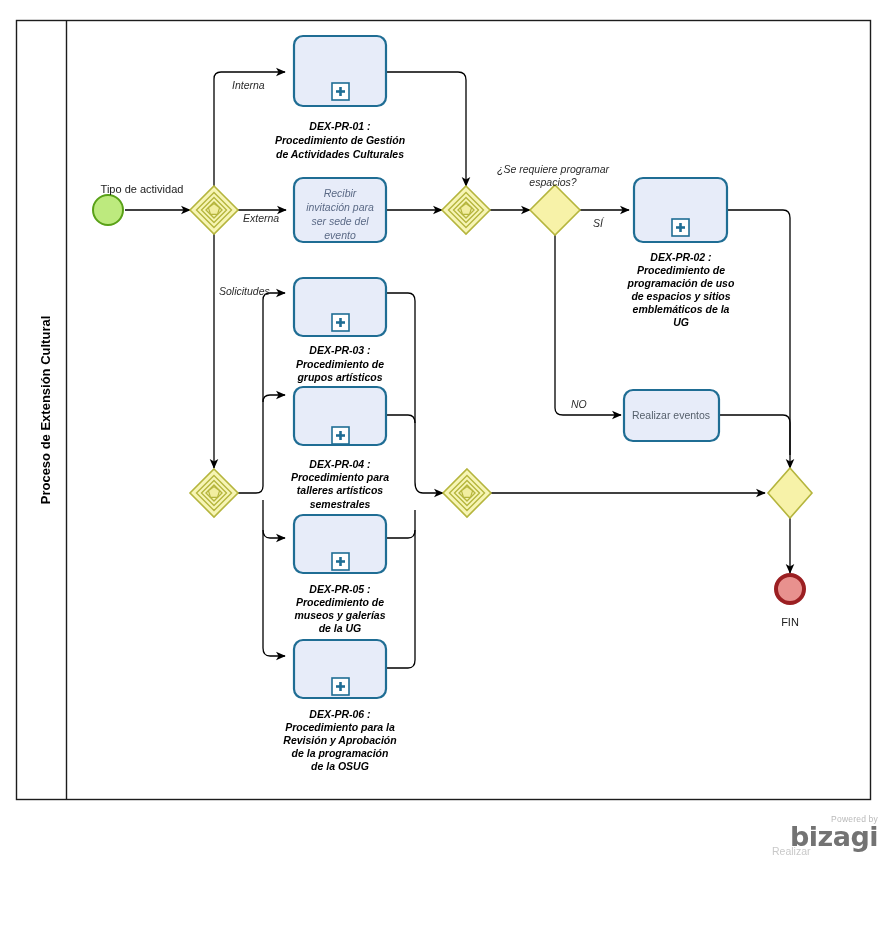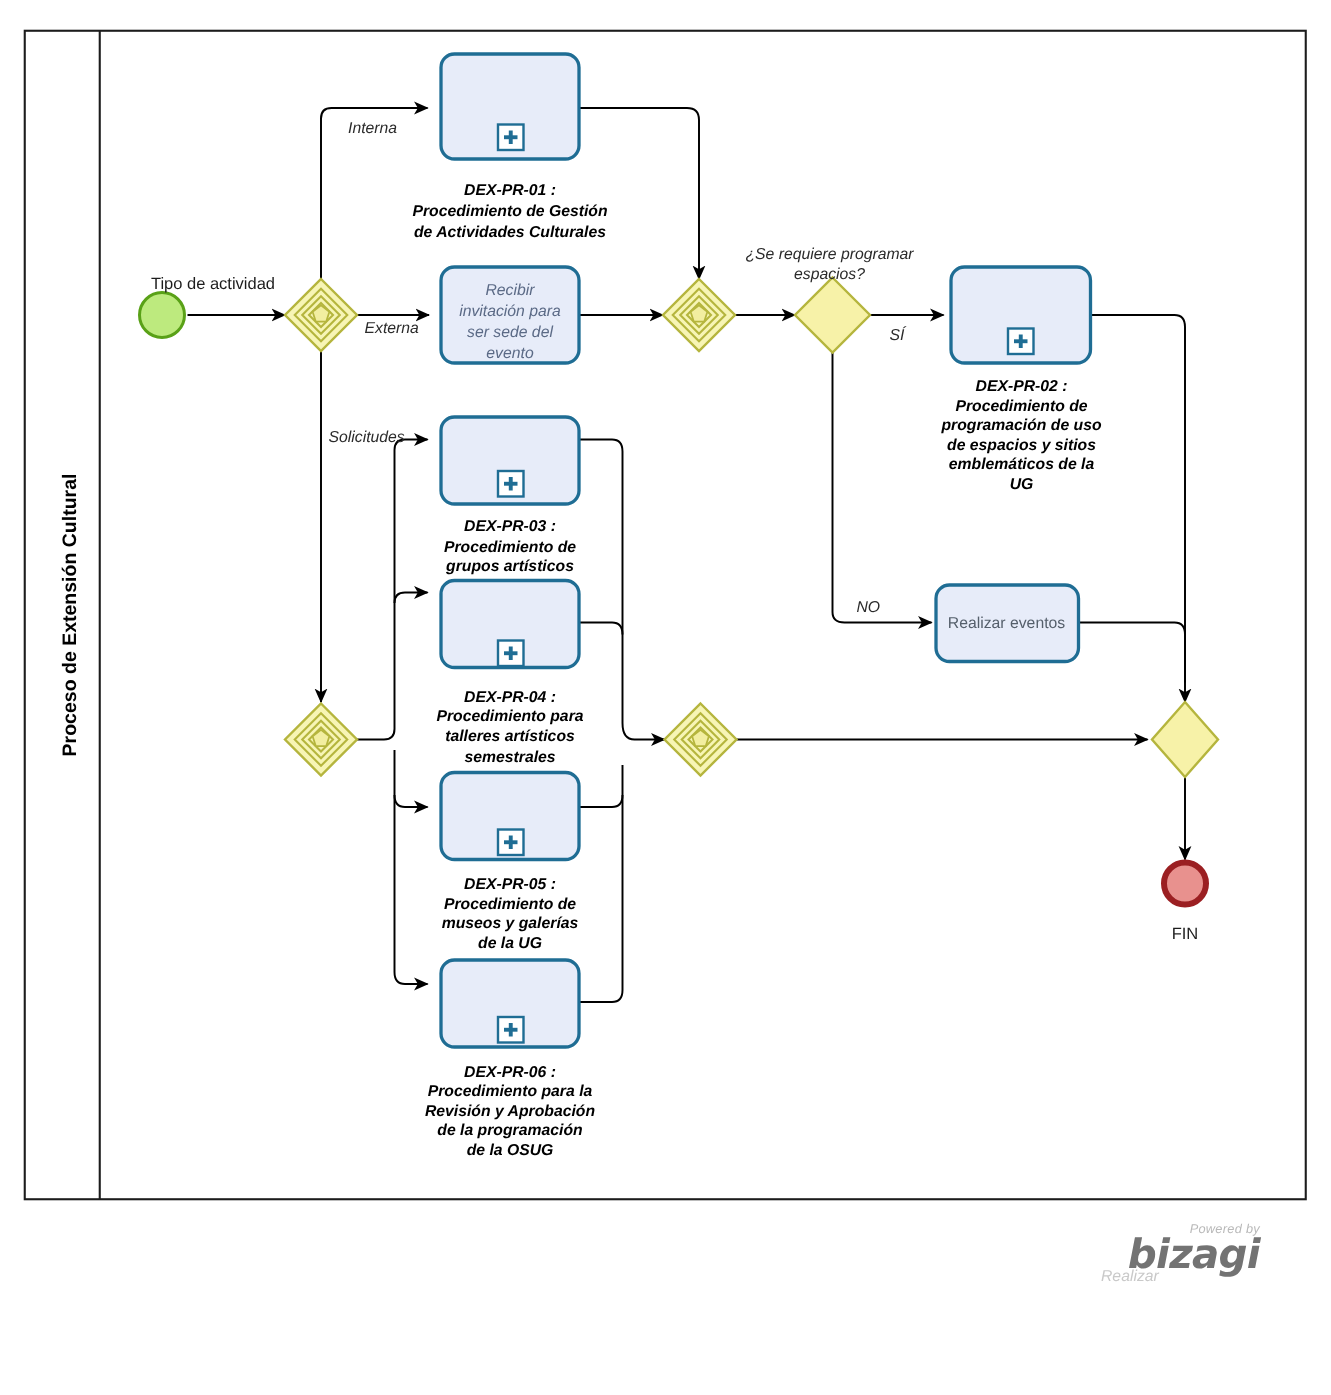--- a/index.html
+++ b/index.html
@@ -79,27 +79,26 @@
   .gw-excl { fill: #f7f2a8; stroke: #b5b53d; stroke-width: 1.6; }
   .flowline { fill: none; stroke: #000000; stroke-width: 1.3; }
   .frame { fill: none; stroke: #1c1c1c; stroke-width: 1.4; }
   .plus-box { fill: #ffffff; stroke: #1f6d94; stroke-width: 1.6; }
   .plus-glyph { stroke: #1f6d94; stroke-width: 2.6; stroke-linecap: butt; }
   .start-ev { fill: #bdea7e; stroke: #59a117; stroke-width: 2; }
   .end-ev { fill: #e8918e; stroke: #9b1f22; stroke-width: 4; }
   
   #bizagi-logo {
     position: absolute;
-    left: 728px;
+    left: 766px;
     top: 814px;
     width: 112px;
     height: 52px;
     text-align: right;
     user-select: none;
-    font-style: italic;
   }
   .bz-powered {
     font-size: 8.5px;
     color: #b9b9b9;
     font-family: "Liberation Sans", sans-serif;
     letter-spacing: 0.2px;
     line-height: 10px;
   }
   .bz-word {
     font-size: 27px;

